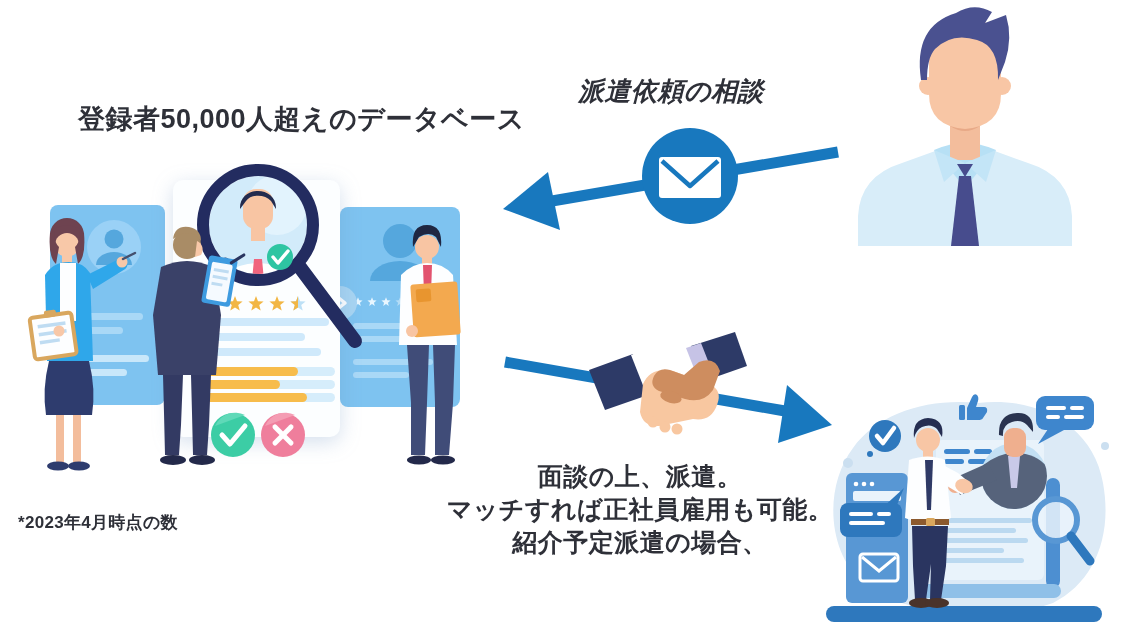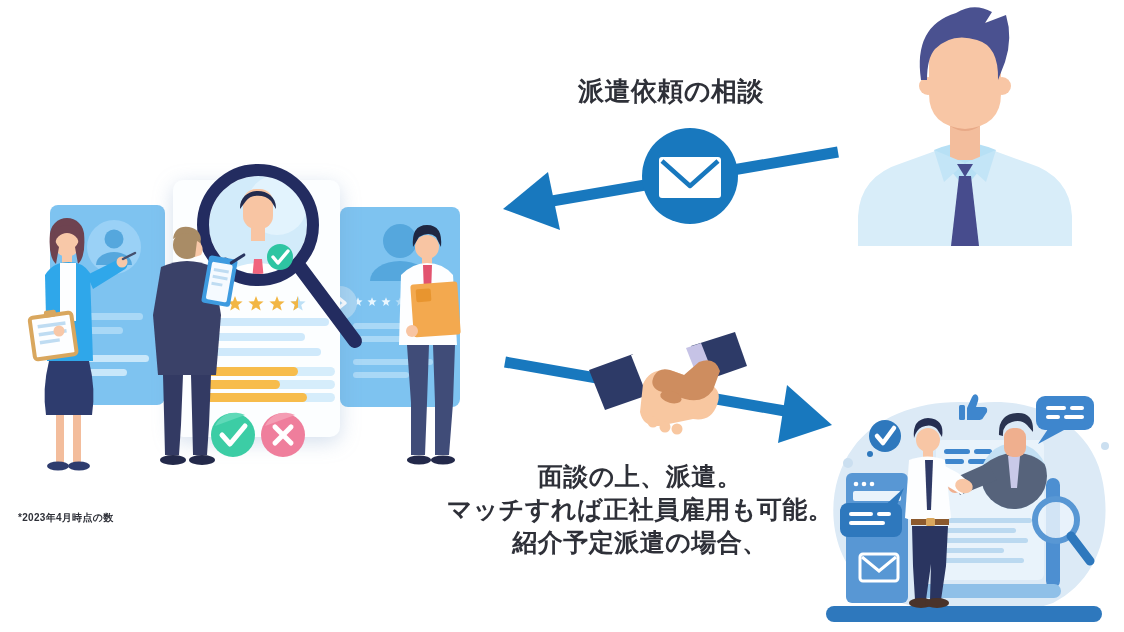--- a/index.html
+++ b/index.html
@@ -1,30 +1,31 @@
 <!DOCTYPE html>
 <html><head>
 <meta charset="utf-8">
 <style>
   html,body{margin:0;padding:0;}
   body{font-family:"Liberation Sans","DejaVu Sans",sans-serif;background:#fff;}
   #canvas{position:relative;width:1124px;height:632px;background:#fff;overflow:hidden;}
   .abs{position:absolute;}
   .heading{font-weight:700;color:#2E3038;letter-spacing:.5px;white-space:nowrap;}
   #database-title{left:78px;top:101px;font-size:27px;}
-  #consult-label{left:578px;top:74px;font-size:26px;}
+  #consult-label{left:578px;top:74px;font-size:26px;font-style:italic;}
   #dispatch-note{left:420px;top:460px;width:440px;text-align:center;font-weight:700;color:#2E3038;font-size:25px;line-height:33px;letter-spacing:.5px;}
-  #footnote{left:18px;top:511px;font-size:10px;font-weight:700;color:#2E3038;letter-spacing:.3px;}
+  #footnote{left:18px;top:511px;font-size:17px;font-weight:700;color:#2E3038;letter-spacing:.3px;}
   svg{display:block;}
 </style>
 </head>
 <body>
 
 <div id="canvas">
 
+  <div id="database-title" class="abs heading">登録者50,000人超えのデータベース</div>
   <div id="consult-label" class="abs heading">派遣依頼の相談</div>
   <div id="dispatch-note" class="abs">
     <div>面談の上、派遣。</div>
     <div>マッチすれば正社員雇用も可能。</div>
     <div>紹介予定派遣の場合、</div>
   </div>
   <div id="footnote" class="abs">*2023年4月時点の数</div>
 
   <svg class="abs" style="left:490px;top:140px;" width="360" height="100" viewBox="0 0 360 100">
     <line x1="348" y1="12" x2="62" y2="61" stroke="#1878BE" stroke-width="11"></line>

